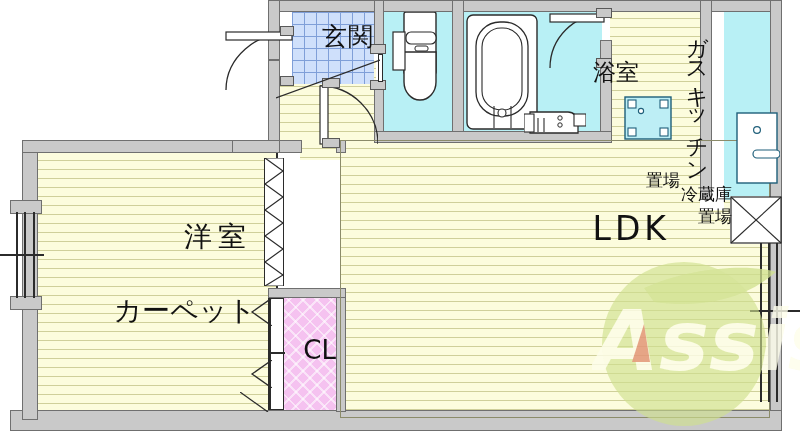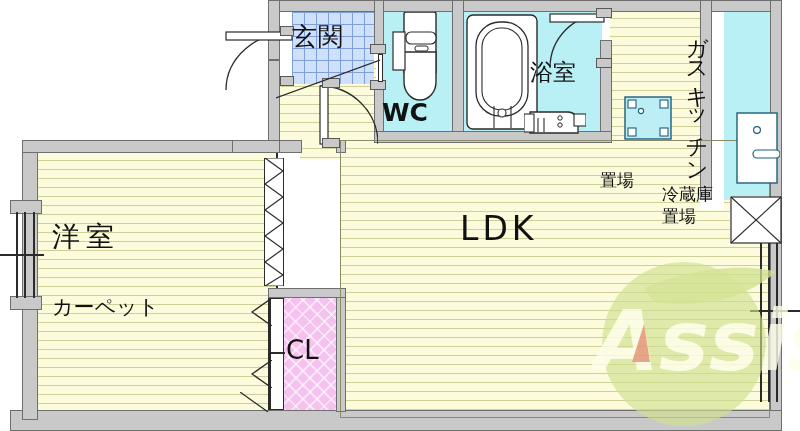--- a/index.html
+++ b/index.html
@@ -34,21 +34,21 @@
   .wall{background:#c9c9c9;border:1px solid #6f6f6f;box-sizing:border-box;}
   .wallp{background:#c9c9c9;border:1px solid #585858;box-sizing:border-box;}
   .thin{background:#ffffff;border:1px solid #2b2b2b;box-sizing:border-box;}
   .line{background:#2b2b2b;}
 
   
   .lbl{
     color:#111;
     white-space:pre;
     line-height:1.05;
-    text-align:left;
+    text-align:right;
     font-family:"DejaVu Sans","Liberation Sans",sans-serif;
   }
   .vert{writing-mode:vertical-rl;text-orientation:upright;line-height:1.0;}
 
   
   .wm{pointer-events:none;}
 </style>
 </head>
 <body>
 
@@ -255,31 +255,30 @@
       <g fill="#fdfdea">
         <path d="M4,118 L38,34 L60,34 L94,118 L74,118 L66,96 L32,96 L24,118 Z" fill="none"></path>
       </g>
       <text x="2" y="112" font-family="DejaVu Sans, sans-serif" font-size="84" font-weight="bold" font-style="italic" fill="#fdfdea" opacity="0.95">Assist</text>
       <path d="M40,104 L52,66 L58,104 Z" fill="#e08b6b" opacity="0.9"></path>
     </svg>
   </div>
 
   <div class="abs lbl" style="left:292px;top:24px;width:82px;font-size:25px;letter-spacing:1px;">玄関</div>
 
-  <div class="abs lbl" style="left:382px;top:100px;width:70px;font-size:25px;font-weight:bold;">WC</div>
-
-  <div class="abs lbl" style="left:530px;top:60px;width:76px;font-size:23px;">浴室</div>
+
+  <div class="abs lbl" style="left:530px;top:60px;width:76px;font-size:23px;padding-left:33px;">浴室</div>
 
   <div class="abs lbl" style="left:600px;top:172px;width:80px;font-size:17px;">置場</div>
 
   <div class="abs lbl" style="left:662px;top:186px;width:70px;font-size:17px;">冷蔵庫</div>
   <div class="abs lbl" style="left:662px;top:208px;width:70px;font-size:17px;">置場</div>
 
   <div class="abs lbl vert" style="left:686px;top:22px;height:150px;font-size:22px;">ガスキッチン</div>
 
   <div class="abs lbl" style="left:460px;top:212px;width:210px;font-size:33px;letter-spacing:4px;">LDK</div>
 
   <div class="abs lbl" style="left:52px;top:222px;width:200px;font-size:28px;letter-spacing:6px;">洋室</div>
-  <div class="abs lbl" style="left:52px;top:296px;width:220px;font-size:21px;">カーペット</div>
+  <div class="abs lbl" style="left:36px;top:296px;width:220px;font-size:28px;">カーペット</div>
 
   <div class="abs lbl" style="left:286px;top:337px;width:50px;font-size:26px;">CL</div>
 
 </div>
 
 </body></html>

